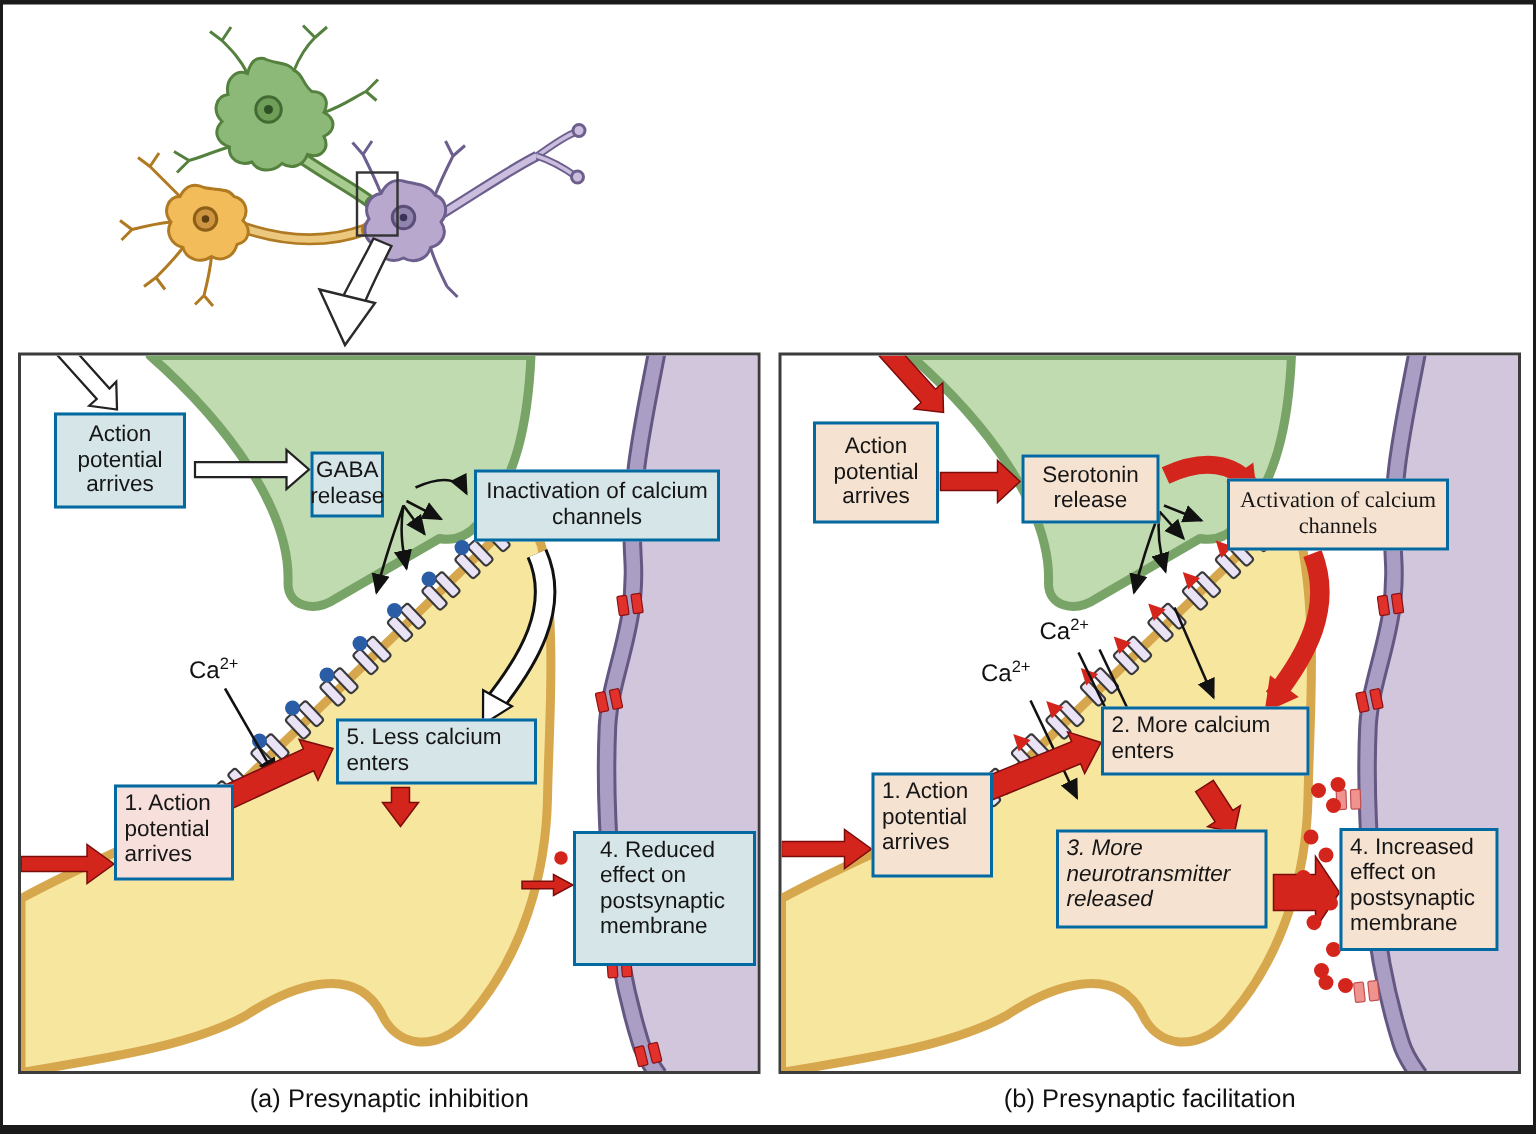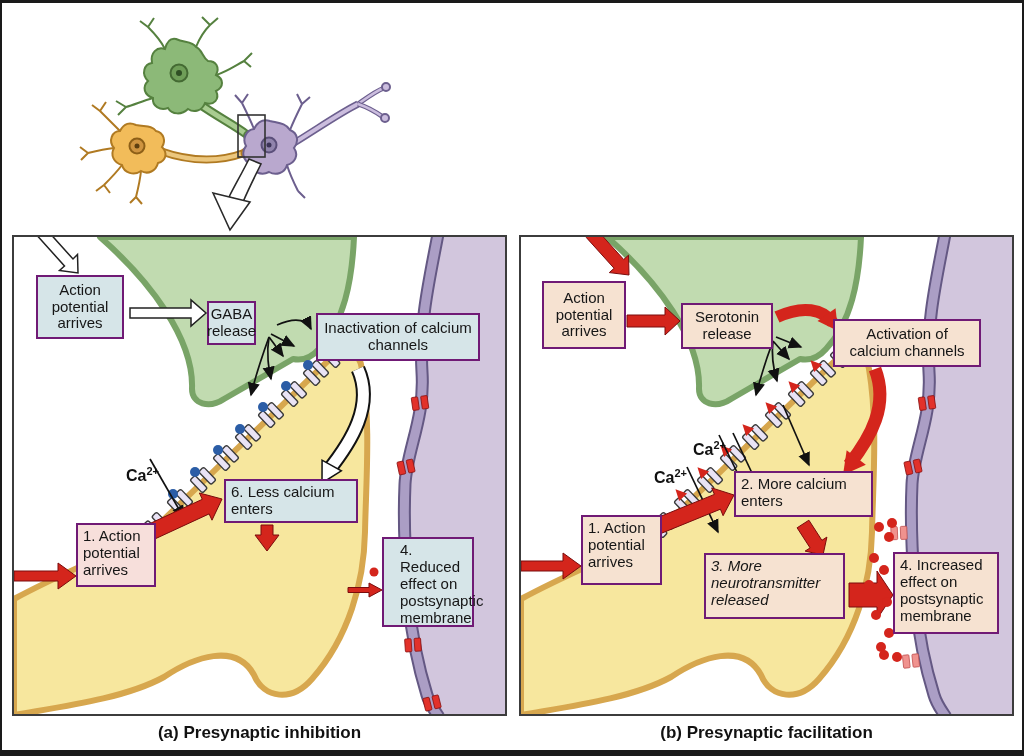--- a/index.html
+++ b/index.html
@@ -6,28 +6,28 @@
   .page{position:relative;width:1024px;height:756px;background:#fff;
         border-top:3px solid #1a1a1a;border-bottom:6px solid #1a1a1a;
         border-left:2px solid #1a1a1a;border-right:2px solid #1a1a1a;
         box-sizing:border-box;overflow:hidden;
         font-family:"Liberation Sans",sans-serif;color:#161616;}
   .overview{position:absolute;left:0;top:0;}
   .panel{position:absolute;top:232px;width:495px;height:481px;border:2px solid #3c3c3c;
          background:#fff;box-sizing:border-box;overflow:hidden;}
   .panel.a{left:10px;} .panel.b{left:517px;}
   .art{position:absolute;left:0;top:0;width:491px;height:477px;}
-  .bx{position:absolute;border:2px solid #701a75;box-sizing:border-box;
+  .bx{position:absolute;border:2px solid #0369a1;box-sizing:border-box;
       padding:3px 5px;font-size:15px;line-height:1.13;}
   .bx.ctr{display:flex;align-items:center;justify-content:center;text-align:center;}
   .blue{background:#d6e5e8;} .pink{background:#f7dfdb;} .peach{background:#f6e2d1;}
-  .ca{position:absolute;font-size:16px;font-weight:bold;color:#111;margin-top:28px;}
+  .ca{position:absolute;font-size:16px;font-weight:normal;color:#111;}
   .ca sup{font-size:11px;}
   .caption{position:absolute;top:720px;width:495px;text-align:center;
-           font-size:17px;font-weight:bold;color:#111;}
+           font-size:17px;font-weight:normal;color:#111;}
   .caption.a{left:10px;} .caption.b{left:517px;text-align:center;}
 </style>
 </head>
 <body>
 
 <div class="page">
 
   <svg class="overview" width="1024" height="232" viewBox="0 0 1024 232">
 
     <g>
@@ -200,22 +200,22 @@
         <polygon points="96.6,304.7 188.3,262.3 185.4,256 208,262 198,283.2 195.1,276.9 103.4,319.3"></polygon>
         <polygon points="247,288 259,288 259,298 265,298 253,314 241,298 247,298"></polygon>
         <polygon points="334,350.5 355,350.5 355,346 368,353 355,360 355,355.5 334,355.5"></polygon>
         <circle cx="360" cy="335" r="4.5" stroke="none"></circle>
       </g>
     </svg>
     <div class="bx blue ctr" style="left:22px;top:38px;width:88px;height:64px;">Action potential arrives</div>
     <div class="bx blue ctr" style="left:193px;top:64px;width:49px;height:44px;">GABA release</div>
     <div class="bx blue ctr" style="left:302px;top:76px;width:164px;height:48px;">Inactivation of calcium channels</div>
     <div class="bx pink" style="left:62px;top:286px;width:80px;height:64px;">1. Action potential arrives</div>
-    <div class="bx blue" style="left:210px;top:242px;width:134px;height:44px;">6. Less calcium enters</div>
-    <div class="bx blue" style="left:368px;top:300px;width:92px;height:90px;padding-left:16px;">4. Reduced effect on postsynaptic membrane</div>
+    <div class="bx blue" style="left:210px;top:242px;width:134px;height:44px;">5. Less calcium enters</div>
+    <div class="bx blue" style="left:368px;top:317px;width:122px;height:90px;padding-left:16px;">4. Reduced effect on postsynaptic membrane</div>
     <div class="ca" style="left:112px;top:200px;">
       <span>Ca</span><sup>2+</sup>
     </div>
   </div>
 
   <div class="panel b">
     <svg class="art" viewBox="0 0 491 477">
       <defs>
         <marker id="mk-b" viewBox="0 0 10 10" refX="8" refY="5" markerWidth="9" markerHeight="9" orient="auto">
           <path d="M0,1 L9,5 L0,9 Z" fill="#111"></path>
@@ -359,21 +359,21 @@
         <circle cx="366" cy="365" r="5"></circle>
           <circle cx="355" cy="378" r="5"></circle>
           <circle cx="368" cy="396" r="5"></circle>
         <circle cx="360" cy="410" r="5"></circle>
           <circle cx="363" cy="418" r="5"></circle>
           <circle cx="376" cy="420" r="5"></circle>
       </g>
     </svg>
     <div class="bx peach ctr" style="left:21px;top:44px;width:84px;height:68px;">Action potential arrives</div>
     <div class="bx peach ctr" style="left:160px;top:66px;width:92px;height:46px;">Serotonin release</div>
-    <div class="bx peach ctr" style="left:312px;top:82px;width:148px;height:48px;">Activation of calcium channels</div>
+    <div class="bx peach ctr" style="left:297px;top:82px;width:148px;height:48px;font-family:Liberation Serif, serif;">Activation of calcium channels</div>
     <div class="bx peach" style="left:60px;top:278px;width:81px;height:70px;">1. Action potential arrives</div>
     <div class="bx peach" style="left:213px;top:234px;width:139px;height:46px;">2. More calcium enters</div>
     <div class="bx peach" style="left:183px;top:316px;width:141px;height:66px;font-style:italic;">3. More neurotransmitter released</div>
     <div class="bx peach" style="left:372px;top:315px;width:106px;height:82px;">4. Increased effect on postsynaptic membrane</div>
     <div class="ca" style="left:172px;top:174px;">
       <span>Ca</span><sup>2+</sup>
     </div>
     <div class="ca" style="left:133px;top:202px;">
       <span>Ca</span><sup>2+</sup>
     </div>

